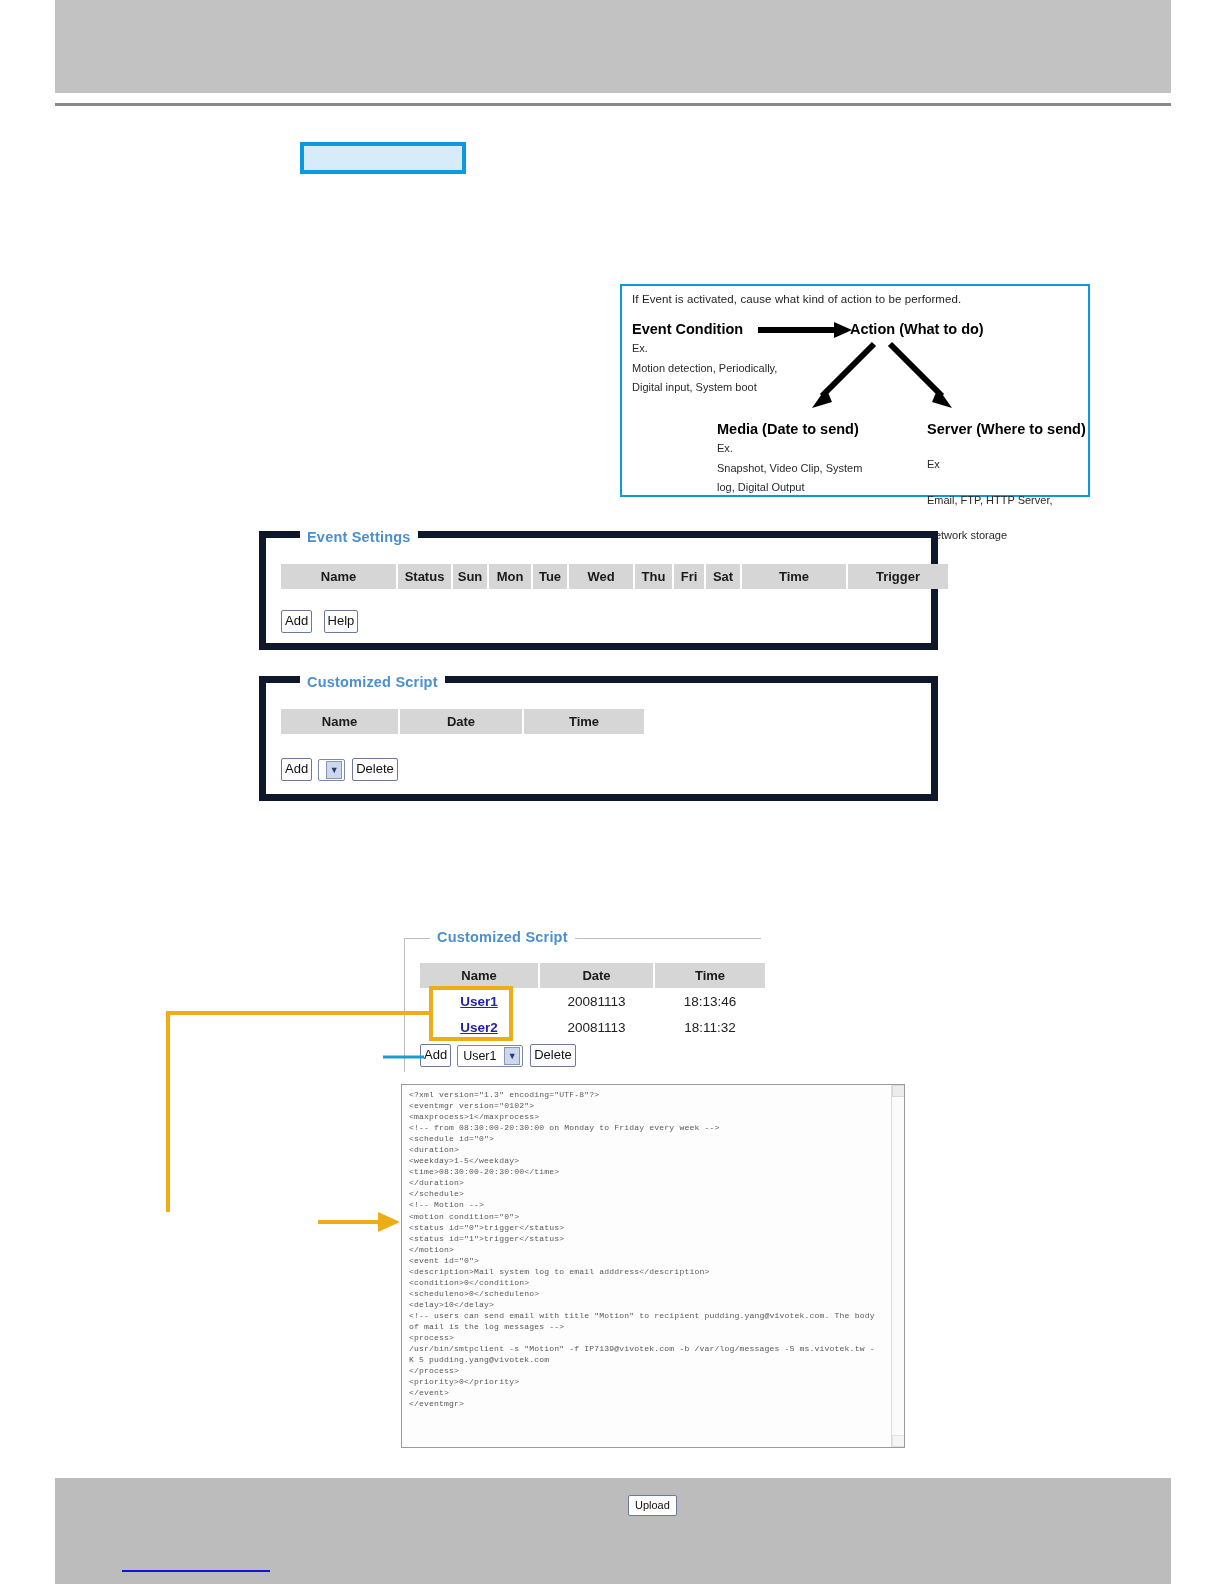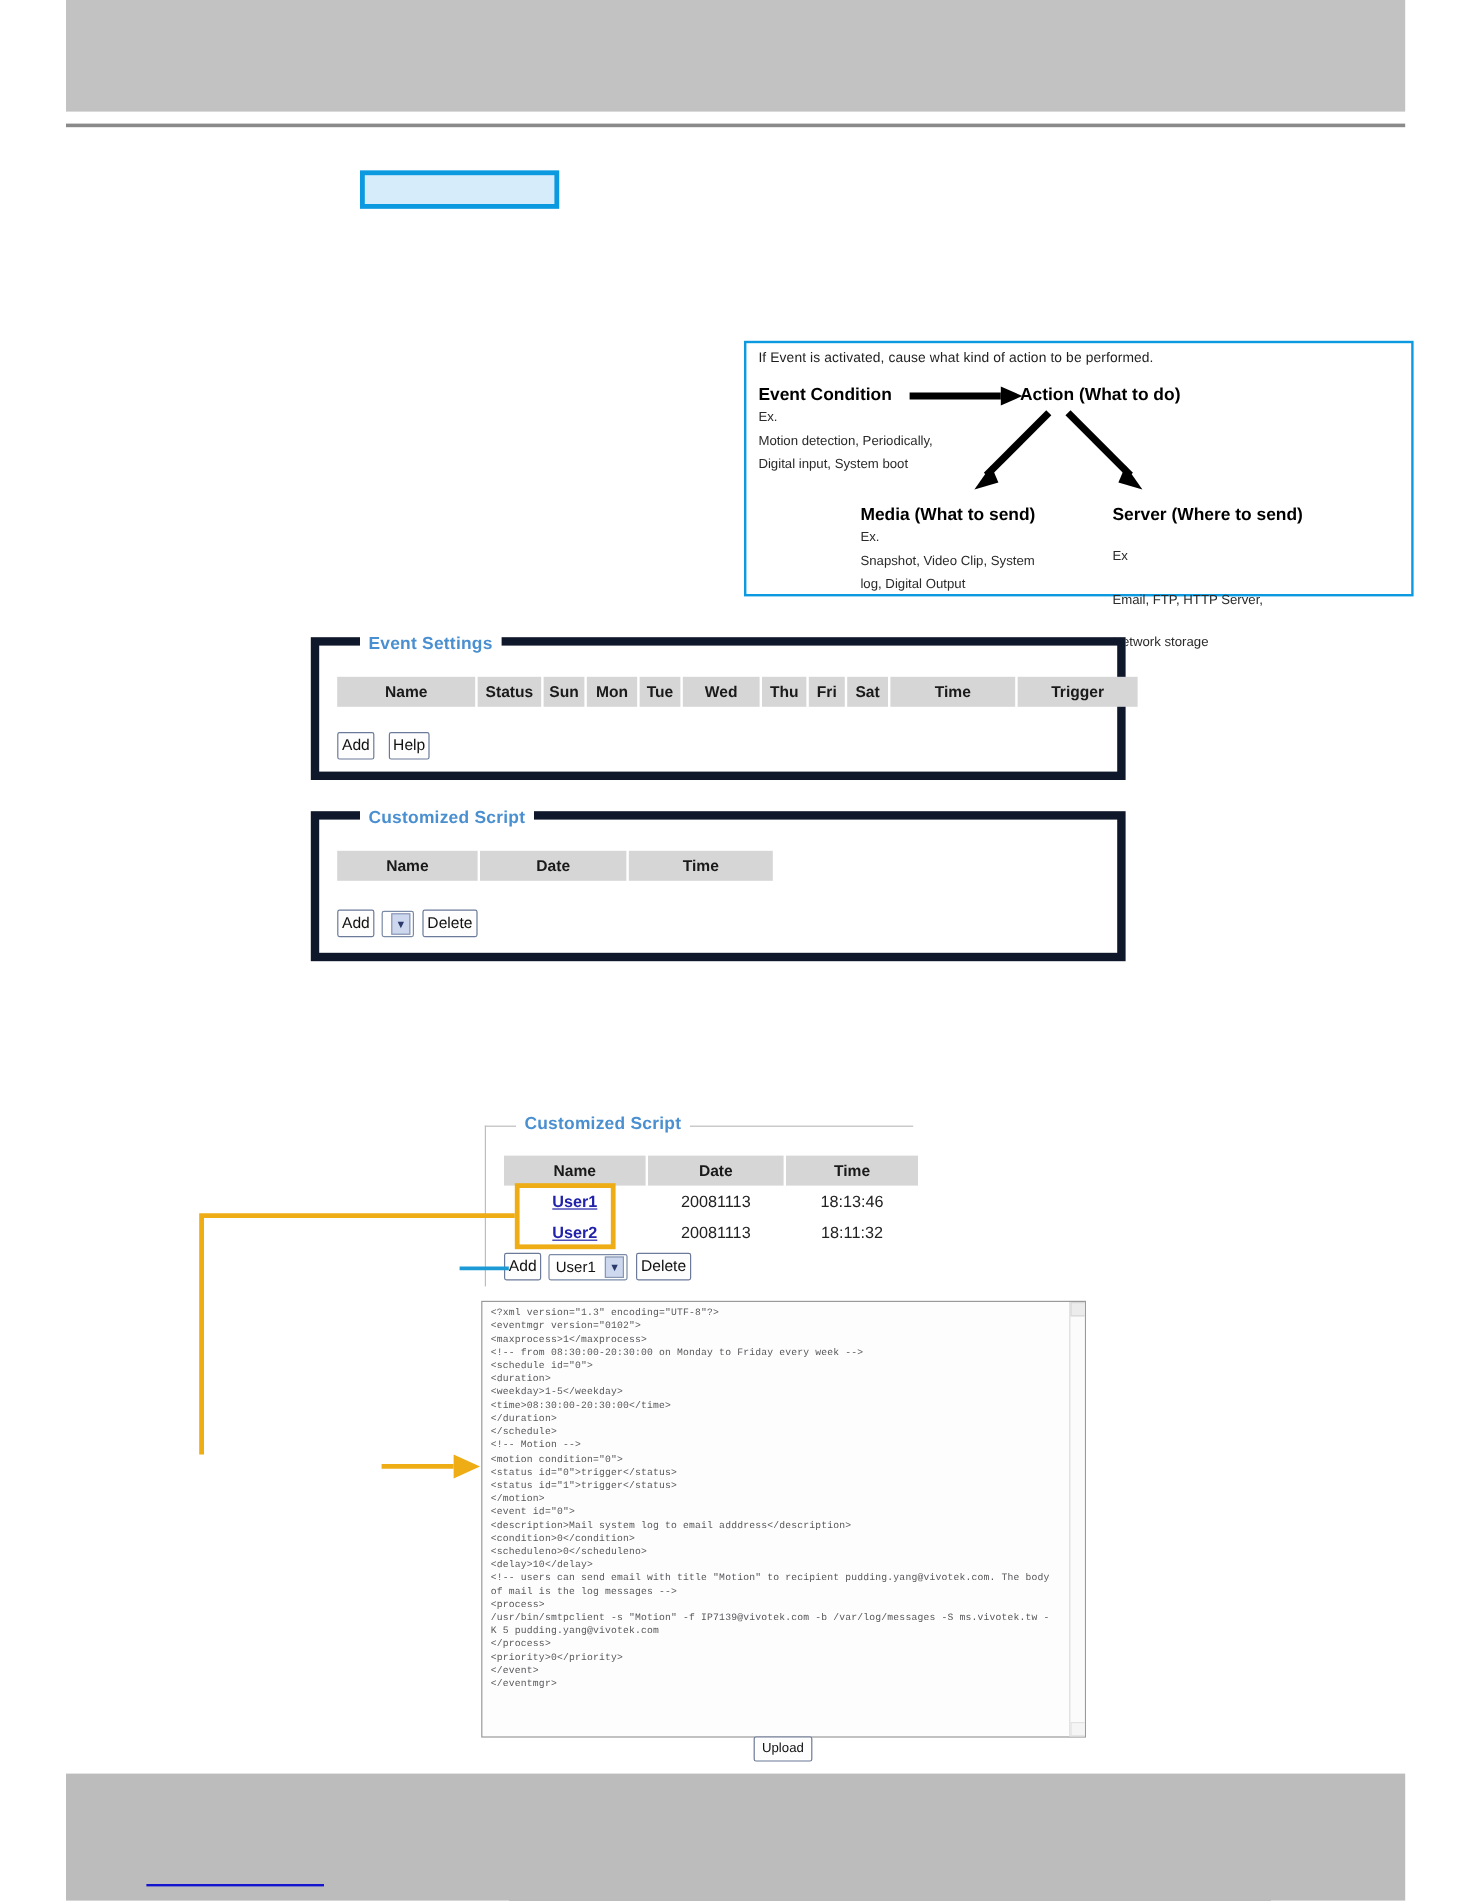--- a/index.html
+++ b/index.html
@@ -30,21 +30,21 @@
   }
 
   
   .blue-box {
     position:absolute; left:300px; top:142px; width:166px; height:32px;
     background:#d6ecfa; border:4px solid #0b9ae0;
   }
 
   
   .diagram {
-    position:absolute; left:620px; top:284px; width:558px; height:213px;
+    position:absolute; left:620px; top:284px; width:470px; height:213px;
     border:2px solid #0b9ae0; background:#fff;
   }
   .dg-intro {
     position:absolute; left:10px; top:7px;
     font-size:11.5px; color:#1d1d1d; letter-spacing:.1px; white-space:nowrap;
   }
   .dg-h { font-size:14.5px; font-weight:bold; color:#000; white-space:nowrap; }
   .dg-ex { font-size:11px; color:#2a2a2a; line-height:16.5px; white-space:nowrap; }
   .dg-cond { position:absolute; left:10px; top:35px; }
   .dg-cond .dg-ex { margin-top:3px; }
@@ -153,21 +153,21 @@
       <div class="dg-ex">Ex.</div>
       <div class="dg-ex">Motion detection, Periodically,</div>
       <div class="dg-ex">Digital input, System boot</div>
     </div>
 
     <div class="dg-action">
       <div class="dg-h">Action (What to do)</div>
     </div>
 
     <div class="dg-media">
-      <div class="dg-h">Media (What to send)</div>
+      <div class="dg-h">Media (Date to send)</div>
       <div class="dg-ex">Ex.</div>
       <div class="dg-ex">Snapshot, Video Clip, System</div>
       <div class="dg-ex">log, Digital Output</div>
     </div>
 
     <div class="dg-server">
       <div class="dg-h">Server (Where to send)</div>
       <div class="dg-ex">Ex</div>
       <div class="dg-ex">Email, FTP, HTTP Server,</div>
       <div class="dg-ex">Network storage</div>
@@ -295,21 +295,21 @@
 &lt;priority&gt;0&lt;/priority&gt;
 &lt;/event&gt;
 &lt;/eventmgr&gt;</pre>
     <div class="scrollbar">
       <div class="sb-up"></div>
       <div class="sb-down"></div>
     </div>
   </div>
 
   <div class="upload-wrap">
-    <span class="btn" style="font-size:11px; padding:1px 6px 2px;">Upload</span>
+    <span class="btn" style="font-size:11px; padding:1px 6px 2px;margin-top:48px;">Upload</span>
   </div>
 
   <div class="hl-box"></div>
 
   <svg class="anno-svg" viewBox="0 0 1224 1584">
 
     <path d="M 429 1013 L 168 1013 L 168 1212" stroke="#eeac15" stroke-width="4" fill="none"></path>
 
     <line x1="318" y1="1222" x2="378" y2="1222" stroke="#eeac15" stroke-width="4"></line>
     <polygon points="378,1212 400,1222 378,1232" fill="#eeac15"></polygon>

